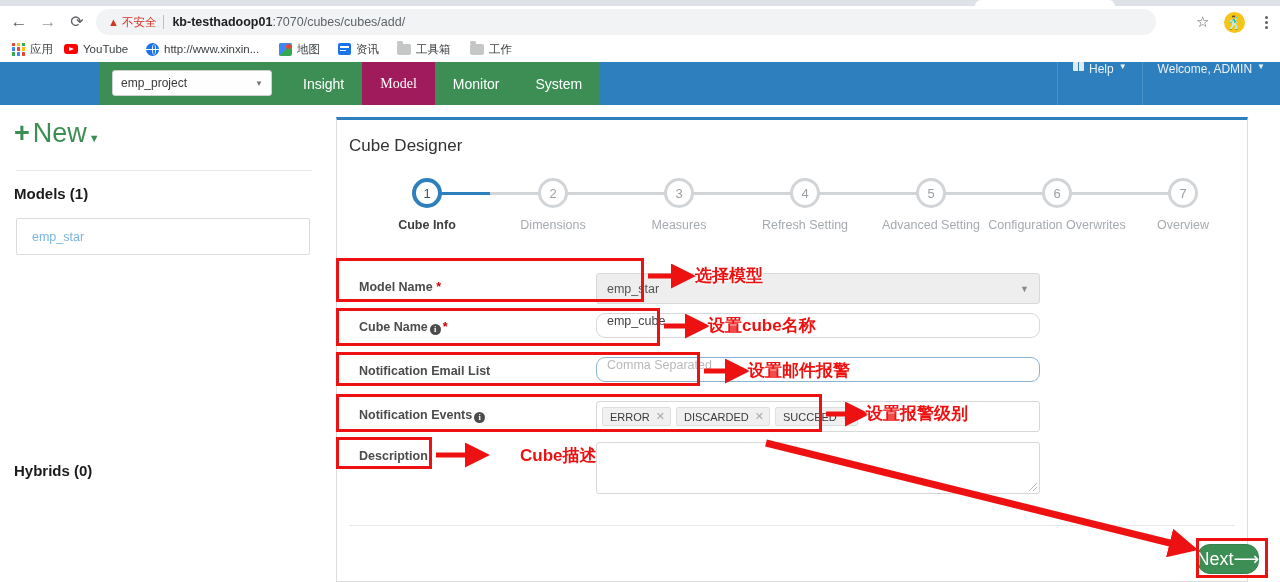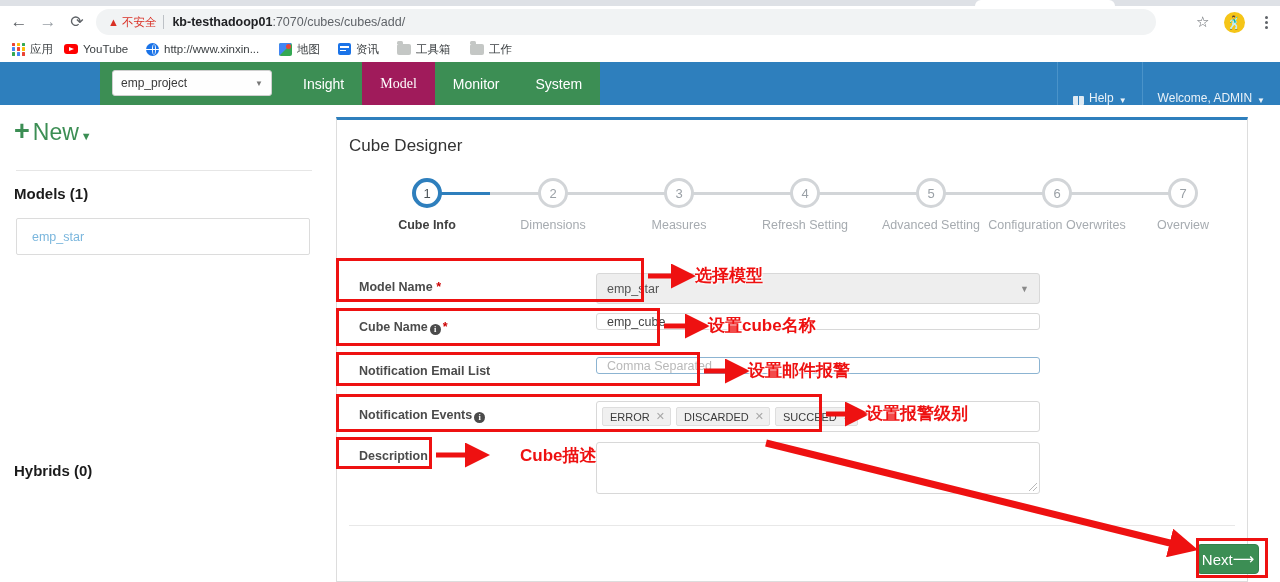--- a/index.html
+++ b/index.html
@@ -100,31 +100,31 @@
   .proj-select .caret { font-size: 8px; color: #777; }
   .nav-items { position: absolute; left: 285px; top: 0; height: 43px; display: flex; }
   .nav-item {
     height: 43px; padding: 0 18px; display: flex; align-items: center;
     font-size: 14px; color: #ffffff; background: #3c8e54; cursor: pointer; white-space: nowrap;
   }
   .nav-item.active { background: #a01b5b; font-family: Liberation Serif, serif; }
   .nav-rest { position: absolute; left: 584px; top: 0; right: 0; height: 43px; background: #2e7fbd; }
   .nav-right { position: absolute; right: 0; top: 0; height: 43px; display: flex; }
   .nav-right .r-item {
-    height: 43px; padding: 0 15px; display: flex; align-items: flex-end; gap: 5px;
+    height: 43px; padding: 0 15px; display: flex; align-items: flex-start; gap: 5px;
     font-size: 12px; color: #eaf2f8; border-left: 1px solid #4a93c9; cursor: pointer; white-space: nowrap;
   }
   .book-ico { width: 11px; height: 9px; background: #dfeaf3; border-radius: 1px; position: relative; display:inline-block;}
   .book-ico::after { content:""; position:absolute; top:0; left:5px; width:1px; height:9px; background:#2e7fbd; }
 
   
   .sidebar { position: absolute; top: 105px; left: 0; width: 330px; height: 477px; background: #ffffff; }
   .new-btn { position: absolute; top: 13px; left: 14px; display: flex; align-items: baseline; cursor: pointer; }
   .new-plus { font-size: 27px; color: #3c8e54; font-weight: 700; line-height: 1; }
-  .new-label { font-size: 23px; color: #3c8e54; margin-left: 3px; }
+  .new-label { font-size: 27px; color: #3c8e54; margin-left: 3px; }
   .new-caret { font-size: 11px; color: #3c8e54; margin-left: 2px; }
   .side-div { position: absolute; left: 16px; top: 65px; width: 296px; height: 1px; background: #e6e6e6; }
   .side-h { position: absolute; left: 14px; font-size: 15px; font-weight: 700; color: #1b1b1b; }
   .side-h.models { top: 80px; }
   .side-h.hybrids { top: 357px; }
   .model-card {
     position: absolute; left: 16px; top: 113px; width: 294px; height: 37px;
     background: #ffffff; border: 1px solid #dcdcdc; border-radius: 2px;
     display: flex; align-items: center; padding-left: 15px; cursor: pointer;
   }
@@ -165,22 +165,22 @@
   }
   .fctl { position: absolute; left: 247px; width: 444px; }
 
   .sel-disabled {
     height: 31px; background: #eeeeee; border: 1px solid #d8d8d8; border-radius: 3px;
     display: flex; align-items: center; padding: 0 10px; cursor: not-allowed;
   }
   .sel-disabled .v { font-size: 12.5px; color: #555555; flex: 1; }
   .sel-disabled .caret { font-size: 9px; color: #8a8a8a; }
   .txt-input {
-    height: 17px; background: #ffffff; border: 1px solid #d8d8d8; border-radius: 3px;
-    display: flex; align-items: center; padding: 0 10px;
+    height: 25px; background: #ffffff; border: 1px solid #d8d8d8; border-radius: 9px;
+    display: flex; align-items: flex-start; padding: 0 10px;
   }
   .txt-input .v { font-size: 12.5px; color: #444444; }
   .txt-input.focused { border-color: #8cb4d2; }
   .txt-input .ph { font-size: 12.5px; color: #b9b9b9; }
   .tag-box {
     min-height: 31px; background: #ffffff; border: 1px solid #d8d8d8; border-radius: 3px;
     display: flex; align-items: center; padding: 0 5px; gap: 5px;
   }
   .tag {
     background: #f0f0f0; border: 1px solid #dedede; border-radius: 2px;
@@ -193,22 +193,22 @@
   }
   .area::after {
     content: ""; position: absolute; right: 2px; bottom: 2px; width: 8px; height: 8px;
     background:
       linear-gradient(135deg, transparent 48%, #b8b8b8 48%, #b8b8b8 56%, transparent 56%),
       linear-gradient(135deg, transparent 72%, #b8b8b8 72%, #b8b8b8 80%, transparent 80%);
   }
   .panel-div { position: absolute; left: 12px; top: 405px; width: 886px; height: 1px; background: #e8e8e8; }
   .next-btn {
     position: absolute; left: 860px; top: 424px; width: 62px; height: 30px;
-    background: #3c8e54; border: 1px solid #35804b; border-radius: 4px;
-    color: #ffffff; font-size: 15px; display: flex; align-items: center;
+    background: #3c8e54; border: 1px solid #35804b; border-radius: 13px;
+    color: #ffffff; font-size: 18px; display: flex; align-items: center;
     justify-content: center; cursor: pointer;
   }
 
   
   .anno-box { position: absolute; border: 3px solid #ee1111; pointer-events: none; }
   .anno-text {
     position: absolute; color: #ee1111; font-size: 17px; font-weight: 700;
     white-space: nowrap; pointer-events: none;
     text-shadow: 0 0 2px #fff, 1px 1px 2px #fff, -1px -1px 2px #fff;
   }

